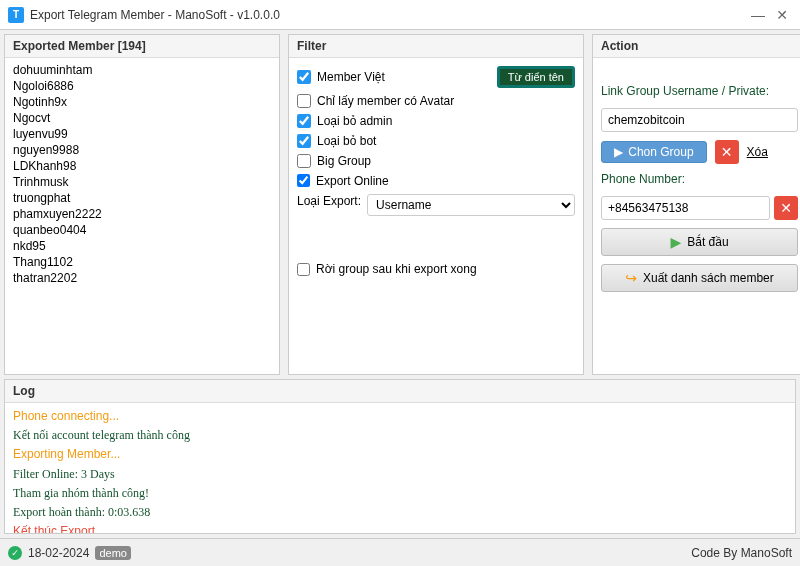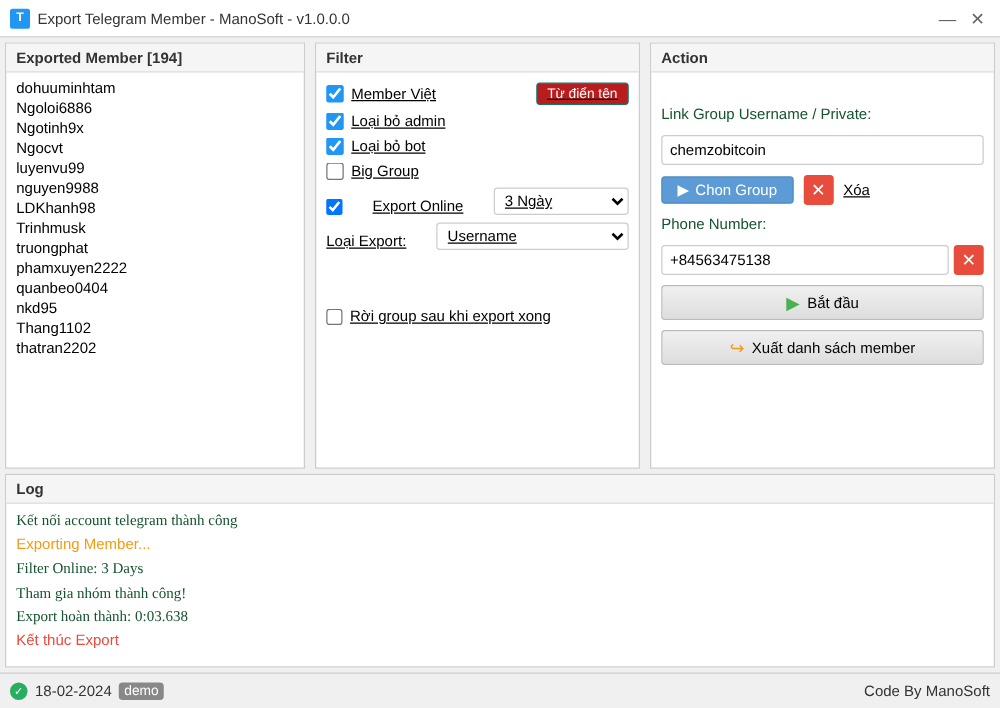--- a/index.html
+++ b/index.html
@@ -79,80 +79,79 @@
       font-size: 12px;
       font-weight: 600;
       padding: 4px 8px;
       border-bottom: 1px solid #ddd;
       background: #f5f5f5;
       color: #333;
     }
 
     
     .left-panel {
-      width: 240px;
+      width: 276px;
       flex-shrink: 0;
     }
     .member-list {
       flex: 1;
       overflow-y: auto;
       padding: 4px 0;
     }
     .member-item {
       padding: 1px 8px;
       color: #000;
       font-size: 12px;
     }
     .member-list::-webkit-scrollbar { width: 8px; }
     .member-list::-webkit-scrollbar-track { background: #f1f1f1; }
     .member-list::-webkit-scrollbar-thumb { background: #ccc; }
 
     
     .middle-panel {
-      width: 260px;
+      width: 296px;
       flex-shrink: 0;
     }
     .filter-content {
       padding: 8px;
       display: flex;
       flex-direction: column;
       gap: 6px;
-      text-decoration: underline;
     }
     .filter-row {
       display: flex;
       align-items: center;
       gap: 6px;
     }
     .filter-row label {
       display: flex;
       align-items: center;
       gap: 6px;
       cursor: pointer;
       font-size: 12px;
     }
     .filter-row input[type="checkbox"] {
       width: 14px;
       height: 14px;
       accent-color: #2196F3;
     }
     .btn-tudiente {
       margin-left: auto;
-      background: #b91c1c;
-      color: white;
-      border: 1px solid #0f766e;
+      background: #14532d;
+      color: white;
+      border: 3px solid #0f766e;
       border-radius: 3px;
       padding: 2px 8px;
       font-size: 11px;
       cursor: pointer;
     }
     .filter-select-row {
       display: flex;
-      align-items: flex-end;
-      gap: 24px;
+      align-items: flex-start;
+      gap: 6px;
     }
     .filter-select-row label {
       font-size: 12px;
       white-space: nowrap;
     }
     .filter-select {
       flex: 1;
       border: 1px solid #ccc;
       border-radius: 3px;
       padding: 2px 4px;
@@ -387,20 +386,26 @@
     <div class="filter-content">
 
       <div class="filter-row">
         <label>
           <input type="checkbox" checked="" style="">
           <span>Member Việt</span>
         </label>
         <button class="btn-tudiente">Từ điển tên</button>
       </div>
 
+      <div class="filter-row">
+        <label>
+          <input type="checkbox" style="">
+          <span>Chỉ lấy member có Avatar</span>
+        </label>
+      </div>
 
       <div class="filter-row">
         <label>
           <input type="checkbox" checked="" style="">
           <span>Loại bỏ admin</span>
         </label>
       </div>
 
       <div class="filter-row">
         <label>
@@ -412,26 +417,20 @@
       <div class="filter-row">
         <label>
           <input type="checkbox" style="">
           <span>Big Group</span>
         </label>
       </div>
 
       <div class="filter-select-row">
         <input type="checkbox" checked="" style="">
         <label>Export Online</label>
-        <select class="filter-select">
-          <option>3 Ngày</option>
-          <option>7 Ngày</option>
-          <option>30 Ngày</option>
-          <option>Tất cả</option>
-        </select>
       </div>
 
       <div class="filter-select-row">
         <label>Loại Export:</label>
         <select class="filter-select">
           <option>Username</option>
           <option>User ID</option>
           <option>Phone</option>
         </select>
       </div>
@@ -482,20 +481,21 @@
 
     </div>
   </div>
 
 </div>
 
 <div class="bottom-section">
   <div class="log-panel">
     <div class="log-header">Log</div>
     <div class="log-content" id="log-content">
+        <span class="log-line log-orange">Phone connecting...</span>
         <span class="log-line log-green">Kết nối account telegram thành công</span>
         <span class="log-line log-orange">Exporting Member...</span>
         <span class="log-line log-green">Filter Online: 3 Days</span>
         <span class="log-line log-green">Tham gia nhóm thành công!</span>
         <span class="log-line log-green">Export hoàn thành: 0:03.638</span>
         <span class="log-line log-red">Kết thúc Export</span>
       </div>
   </div>
 </div>
 

